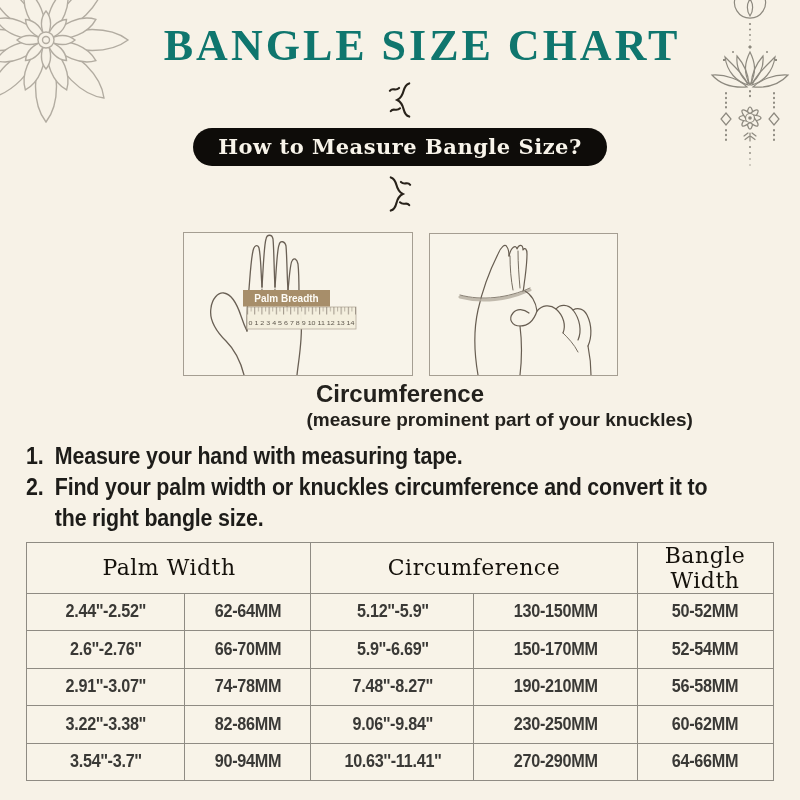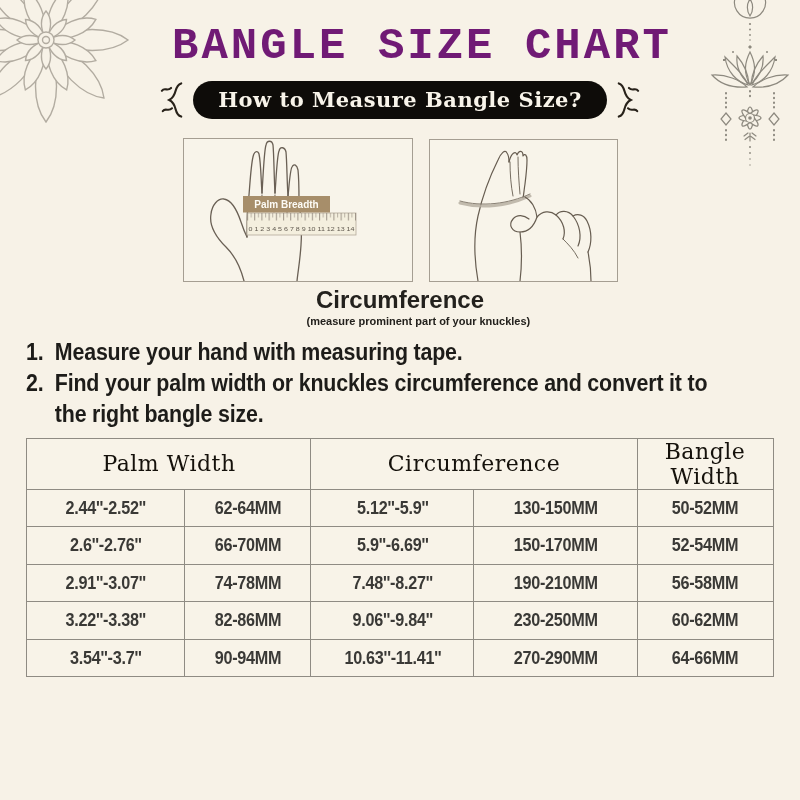--- a/index.html
+++ b/index.html
@@ -6,42 +6,42 @@
   .page{
     position:relative;width:800px;height:800px;overflow:hidden;
     background:#f7f2e7;font-family:"Liberation Sans",sans-serif;color:#1d1912;
   }
   
   .mandala{position:absolute;left:-70px;top:-76px;width:232px;height:232px;}
   .ornament{position:absolute;left:702px;top:-6px;width:96px;height:192px;}
   
   .title{
     position:relative;text-align:center;padding-top:22px;
-    font-family:Liberation Mono, monospace;font-weight:bold;
-    font-size:44px;letter-spacing:3px;color:#701a75;line-height:1.1;padding-left:44px;
-  }
-  
-  .badge-row{margin-top:11px;display:flex;justify-content:center;align-items:flex-end;gap:9px;}
+    font-family:Liberation Serif, serif;font-weight:bold;
+    font-size:44px;letter-spacing:3px;color:#0f766e;line-height:1.1;padding-left:44px;
+  }
+  
+  .badge-row{margin-top:11px;display:flex;justify-content:center;align-items:center;gap:9px;flex-direction:column;}
   .pill{
     background:#0e0c09;color:#f8f4ea;border-radius:19px;padding:6px 25px 7px;
     font-family:"DejaVu Serif","Liberation Serif",serif;font-weight:bold;
     font-size:21px;letter-spacing:0.5px;
   }
   .squiggle{width:24px;height:38px;}
   
   .fig-row{margin-top:19px;display:flex;justify-content:center;align-items:flex-end;gap:16px;}
   .fig-box{border:1px solid #a59e92;background:#f8f4ea;}
   .fig-width{width:228px;height:142px;}
   .fig-circ{width:187px;height:141px;}
   .cap-row{display:flex;justify-content:center;gap:10px;margin-top:5px;}
   .cap-col{text-align:center;}
   .cap-col.w{width:228px;}
   .cap-col.c{width:187px;}
   .cap{font-weight:bold;font-size:24px;color:#23211d;line-height:1.1;}
-  .cap-note{font-weight:bold;font-size:11px;color:#23211d;white-space:nowrap;line-height:1.2;margin-top:1px;}
+  .cap-note{font-weight:bold;font-size:19px;color:#23211d;white-space:nowrap;line-height:1.2;margin-top:1px;}
   
   .instructions{margin:9px 0 0 26px;width:770px;}
   .cond{transform:scaleX(.93);transform-origin:0 0;width:107%;}
   .instr-item{display:flex;font-weight:bold;font-size:23px;letter-spacing:-0.2px;
     color:#1d1c19;line-height:31px;}
   .instr-num{width:31px;flex:0 0 31px;}
   .instr-text{flex:1;max-width:715px;}
   
   table.size{border-collapse:collapse;margin:8px auto 0;table-layout:fixed;width:746px;background:#f8f3e8;}
   table.size th,table.size td{border:1px solid #8f8b83;text-align:center;padding:0;}

